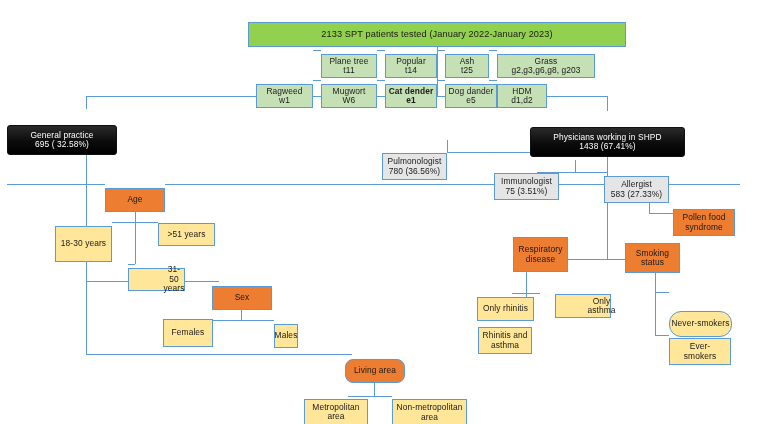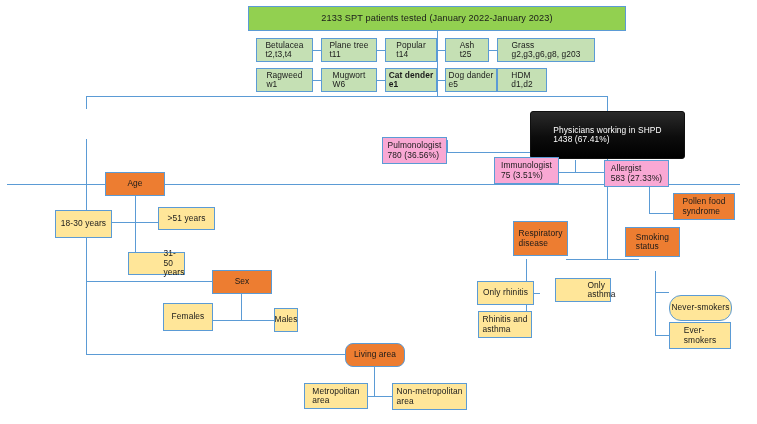--- a/index.html
+++ b/index.html
@@ -21,45 +21,47 @@
     width: 757px;
     height: 424px;
     pointer-events: none;
   }
   .node {
     position: absolute;
     box-sizing: border-box;
     display: flex;
     align-items: center;
     justify-content: center;
+    text-align: center;
     line-height: 1.12;
     white-space: pre-line;
     border: 1px solid #5b9bd5;
     color: #1a1a1a;
     font-size: 8.4px;
     letter-spacing: 0.1px;
     z-index: 3;
+    margin-top: 16px;
   }
   .n-green {
     background: #92d050;
     border-color: #5b9bd5;
   }
   .n-green-lite {
     background: #c5e0b4;
     border-color: #5b9bd5;
   }
   .n-black {
     background: #101010;
     color: #ffffff;
     border: 1px solid #101010;
     border-radius: 3px;
     background-image: linear-gradient(180deg,#2a2a2a 0%,#0c0c0c 55%,#000000 100%);
   }
   .n-blue {
-    background: #f9a8d4;
+    background: #e5e5e5;
     border-color: #5b9bd5;
   }
   .n-orange {
     background: #ed7d31;
     border-color: #5b9bd5;
   }
   .n-yellow {
     background: #ffe699;
     border-color: #5b9bd5;
   }
@@ -134,57 +136,57 @@
       <path d="M655,271 L655,335"></path>
       <path d="M655,292 L669,292"></path>
       <path d="M655,335 L669,335"></path>
 
       <path d="M7,184 L86,184"></path>
     </g>
   </svg>
 
   <div class="node n-green n-title" style="left:248px;top:6px;width:378px;height:25px;">2133 SPT patients tested (January 2022-January 2023)</div>
 
-  <div class="node n-green-lite" style="left:256px;top:38px;width:57px;height:24px;">Betulacea
-t2,t3,t4</div>
   <div class="node n-green-lite" style="left:321px;top:38px;width:56px;height:24px;">Plane tree
 t11</div>
   <div class="node n-green-lite" style="left:385px;top:38px;width:52px;height:24px;">Popular
 t14</div>
   <div class="node n-green-lite" style="left:445px;top:38px;width:44px;height:24px;">Ash
 t25</div>
   <div class="node n-green-lite" style="left:497px;top:38px;width:98px;height:24px;">Grass
 g2,g3,g6,g8, g203</div>
 
   <div class="node n-green-lite" style="left:256px;top:68px;width:57px;height:24px;">Ragweed
 w1</div>
   <div class="node n-green-lite" style="left:321px;top:68px;width:56px;height:24px;">Mugwort
 W6</div>
   <div class="node n-green-lite" style="left:385px;top:68px;width:52px;height:24px;font-weight:bold;">Cat dender
 e1</div>
   <div class="node n-green-lite" style="left:445px;top:68px;width:52px;height:24px;">Dog dander
 e5</div>
   <div class="node n-green-lite" style="left:497px;top:68px;width:50px;height:24px;">HDM
 d1,d2</div>
 
-  <div class="node n-black" style="left:530px;top:111px;width:155px;height:48px;">Physicians working in SHPD
+  <div class="node n-black" style="left:7px;top:109px;width:110px;height:30px;">General practice
+695 ( 32.58%)</div>
+  <div class="node n-black" style="left:530px;top:111px;width:155px;height:30px;">Physicians working in SHPD
 1438 (67.41%)</div>
 
   <div class="node n-blue" style="left:382px;top:137px;width:65px;height:27px;">Pulmonologist
 780 (36.56%)</div>
   <div class="node n-blue" style="left:494px;top:157px;width:65px;height:27px;">Immunologist
 75  (3.51%)</div>
   <div class="node n-blue" style="left:604px;top:160px;width:65px;height:27px;">Allergist
 583 (27.33%)</div>
 
   <div class="node n-orange" style="left:105px;top:172px;width:60px;height:24px;">Age</div>
   <div class="node n-orange" style="left:212px;top:270px;width:60px;height:24px;">Sex</div>
   <div class="node n-orange" style="left:345px;top:343px;width:60px;height:24px;border-radius:8px;">Living area</div>
 
-  <div class="node n-yellow" style="left:55px;top:210px;width:57px;height:28px;">18-30 years</div>
+  <div class="node n-yellow" style="left:55px;top:210px;width:57px;height:36px;">18-30 years</div>
   <div class="node n-yellow" style="left:158px;top:207px;width:57px;height:23px;">&gt;51 years</div>
   <div class="node n-yellow" style="left:128px;top:252px;width:57px;height:23px;padding-left:35px;">31-50 years</div>
 
   <div class="node n-yellow" style="left:163px;top:303px;width:50px;height:28px;">Females</div>
   <div class="node n-yellow" style="left:274px;top:308px;width:24px;height:24px;">Males</div>
 
   <div class="node n-yellow" style="left:304px;top:383px;width:64px;height:26px;">Metropolitan
 area</div>
   <div class="node n-yellow" style="left:392px;top:383px;width:75px;height:27px;">Non-metropolitan
 area</div>

